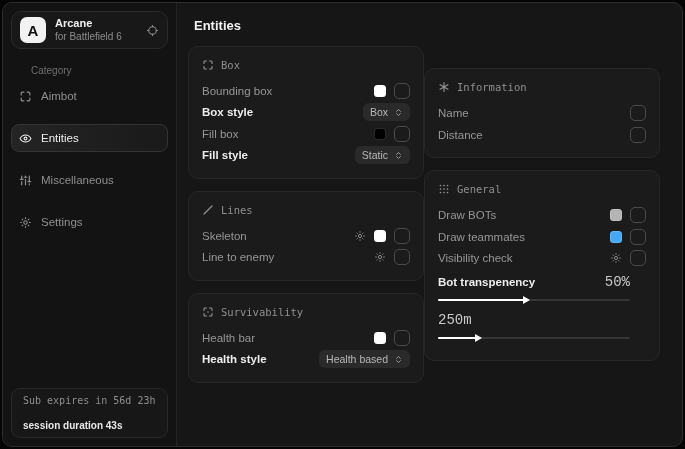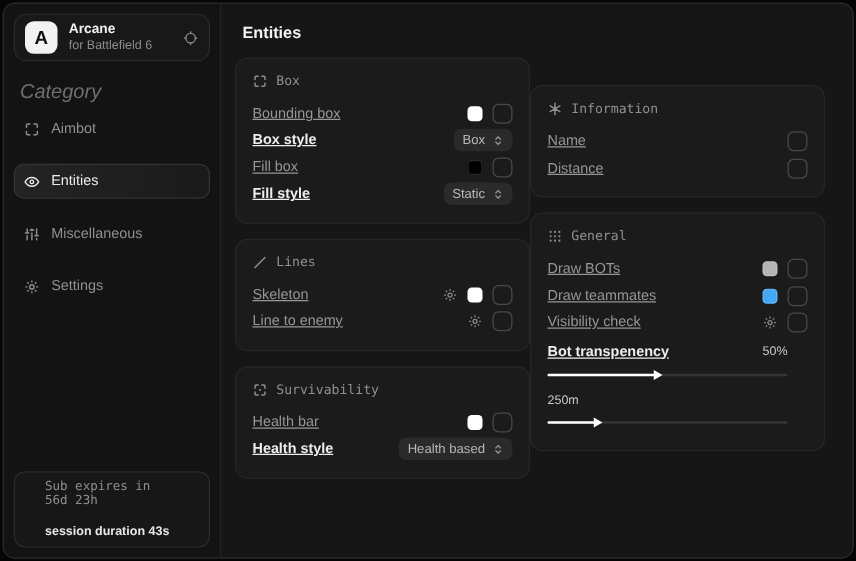--- a/index.html
+++ b/index.html
@@ -9,43 +9,43 @@
   
   .sidebar{width:174px;min-width:174px;background:#131313;border-right:1px solid #232323;
     display:flex;flex-direction:column;box-sizing:border-box;padding:8px;}
   .logo-card{display:flex;align-items:center;gap:9px;border:1px solid #2a2a2a;border-radius:10px;
     padding:5px 8px;background:#181818;}
   .logo-badge{width:26px;height:26px;background:#f2f2f2;border-radius:7px;color:#111;
     font-weight:bold;font-size:15px;display:flex;align-items:center;justify-content:center;}
   .logo-text{flex:1;line-height:1.25;}
   .logo-title{color:#f0f0f0;font-size:11px;font-weight:bold;}
   .logo-sub{color:#8d8d8d;font-size:10px;}
-  .category{color:#6f6f6f;font-size:16px;margin:16px 0 6px 5px;font-style:italic;}
+  .category{color:#6f6f6f;font-size:10px;margin:16px 0 6px 20px;}
   .nav{display:flex;flex-direction:column;gap:14px;}
   .nav-item{display:flex;align-items:center;gap:9px;height:26px;padding:0 7px;border-radius:8px;
     color:#8f8f8f;font-size:11.5px;border:1px solid transparent;cursor:pointer;}
   .nav-item.selected{background:linear-gradient(90deg,#242424,#1a1a1a);border:1px solid #343434;
     color:#ececec;}
   .nav-item svg{flex:0 0 auto;}
-  .side-footer{margin-top:auto;border:1px solid #2a2a2a;border-radius:9px;padding:6px 24px;background:#171717;}
+  .side-footer{margin-top:auto;border:1px solid #2a2a2a;border-radius:9px;padding:6px 11px;background:#171717;}
   .side-footer .l1{font-family:"DejaVu Sans Mono",monospace;color:#8f8f8f;font-size:10px;}
   .side-footer .l2{color:#e8e8e8;font-size:10px;font-weight:bold;margin-top:14px;}
   
   .main{flex:1;box-sizing:border-box;padding:15px 12px 0 11px;}
   .page-title{color:#f2f2f2;font-size:13px;font-weight:bold;margin:0 0 13px 6px;}
   .cols{display:flex;align-items:center;}
   .col{display:flex;flex-direction:column;gap:12px;width:236px;}
   .card{box-sizing:border-box;width:236px;background:#1b1b1b;border:1px solid #272727;
     border-radius:10px;padding:10px 13px 12px 13px;}
   .card-header{display:flex;align-items:center;gap:7px;color:#8f8f8f;
     font-family:"DejaVu Sans Mono",monospace;font-size:10.5px;margin:2px 0 9px 0;}
   .row{display:flex;align-items:center;height:21.5px;}
-  .row .label{font-size:11.5px;color:#969696;flex:1;text-decoration:underline;}
+  .row .label{font-size:11.5px;color:#969696;flex:1;}
   .row .label.bright{color:#ededed;font-weight:bold;}
-  .row .value{font-size:10px;color:#c9c9c9;}
+  .row .value{font-size:14px;color:#c9c9c9;font-family:Liberation Mono, monospace;}
   .controls{display:flex;align-items:center;gap:8px;}
   .swatch{width:12px;height:12px;border-radius:3.5px;
     box-shadow:inset 0 0 0 1px rgba(255,255,255,0.16);cursor:pointer;}
   .checkbox{width:14px;height:14px;border:1.5px solid #4a4a4a;border-radius:5px;background:transparent;cursor:pointer;}
   .pill{display:flex;align-items:center;gap:6px;background:#2a2a2a;border-radius:6px;
     height:18px;padding:0 7px;color:#b8b8b8;font-size:10.5px;cursor:pointer;}
   .gear-btn{display:flex;align-items:center;color:#8a8a8a;cursor:pointer;}
   
   .slider-group{margin:2px 16px 5px 0;}
   .slider{position:relative;height:9px;margin-top:3px;cursor:pointer;}

